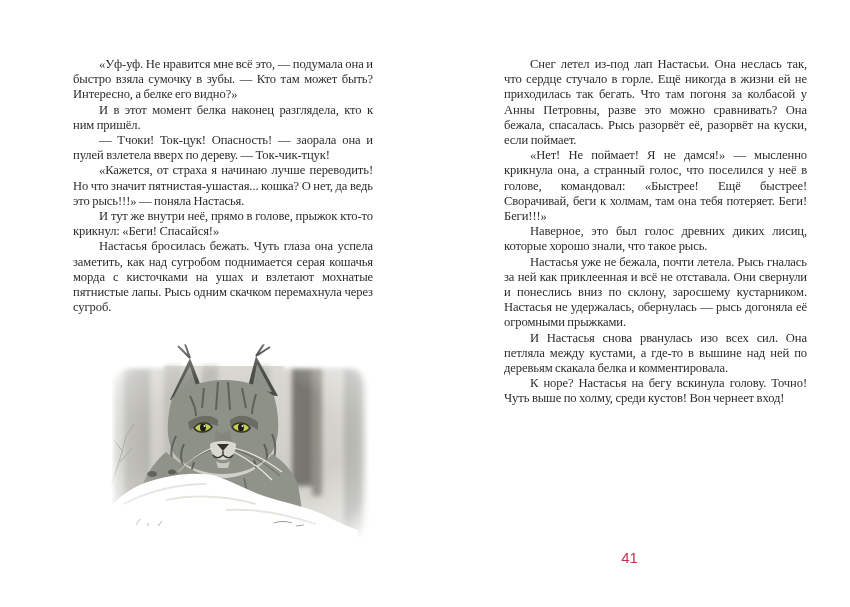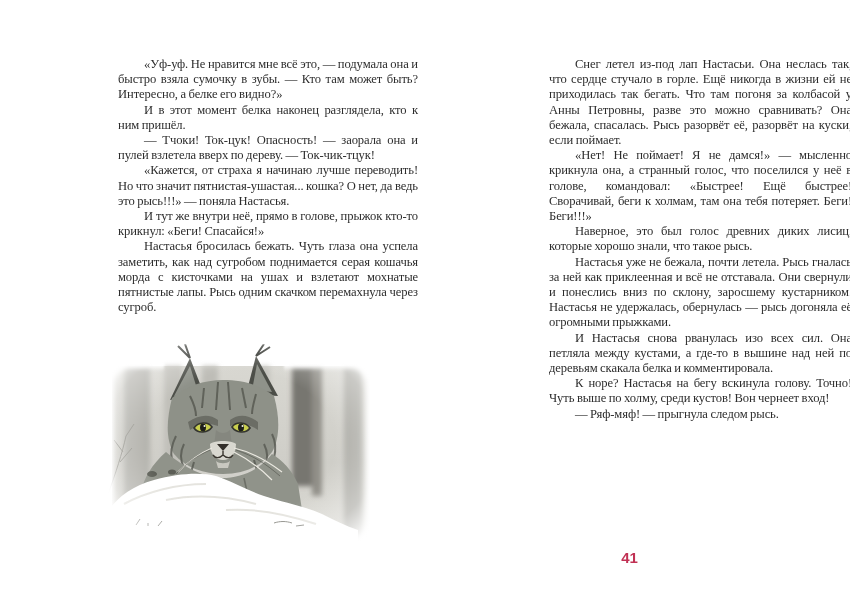--- a/index.html
+++ b/index.html
@@ -5,33 +5,33 @@
   html,body{margin:0;padding:0;}
   body{
     width:850px;height:607px;position:relative;overflow:hidden;
     background:#ffffff;
     font-family:"Liberation Serif", serif;
     color:#2d2d2d;
   }
   .text-column{
     position:absolute;top:57px;
     font-size:12.6px;line-height:15.2px;
-    text-align:justify;letter-spacing:-0.1px;word-spacing:-0.5px;margin-left:45px;
+    text-align:justify;letter-spacing:-0.1px;word-spacing:-0.5px;
   }
   .text-column p{margin:0;text-indent:26px;}
   #left-column{left:73px;width:300px;}
   #right-column{left:504px;width:303px;}
   #illustration-box{
     position:absolute;left:106px;top:344px;width:272px;height:212px;
   }
   #page-number{
     position:absolute;left:478px;top:549px;width:303px;
     text-align:center;
     font-family:"Liberation Sans", sans-serif;
-    font-size:15px;font-weight:bold;
+    font-size:15px;font-weight:normal;
     color:#c13154;
   }
 </style>
 </head>
 <body>
 
 <div id="left-column" class="text-column">
     <p>«Уф-уф. Не нравится мне всё это, — подумала она и быстро взяла сумочку в зубы. — Кто там может быть? Интересно, а белке его видно?»</p>
     <p>И в этот момент белка наконец разглядела, кто к ним пришёл.</p>
     <p>— Тчоки! Ток-цук! Опасность! — заорала она и пулей взлетела вверх по дереву. — Ток-чик-тцук!</p>
@@ -181,16 +181,15 @@
   </svg>
 </div>
 
 <div id="right-column" class="text-column">
     <p>Снег летел из-под лап Настасьи. Она неслась так, что сердце стучало в горле. Ещё никогда в жизни ей не приходилась так бегать. Что там погоня за колбасой у Анны Петровны, разве это можно сравнивать? Она бежала, спасалась. Рысь разорвёт её, разорвёт на куски, если поймает.</p>
     <p>«Нет! Не поймает! Я не дамся!» — мысленно крикнула она, а странный голос, что поселился у неё в голове, командовал: «Быстрее! Ещё быстрее! Сворачивай, беги к холмам, там она тебя потеряет. Беги! Беги!!!»</p>
     <p>Наверное, это был голос древних диких лисиц, которые хорошо знали, что такое рысь.</p>
     <p>Настасья уже не бежала, почти летела. Рысь гналась за ней как приклеенная и всё не отставала. Они свернули и понеслись вниз по склону, заросшему кустарником. Настасья не удержалась, обернулась — рысь догоняла её огромными прыжками.</p>
     <p>И Настасья снова рванулась изо всех сил. Она петляла между кустами, а где-то в вышине над ней по деревьям скакала белка и комментировала.</p>
     <p>К норе? Настасья на бегу вскинула голову. Точно! Чуть выше по холму, среди кустов! Вон чернеет вход!</p>
-    <p>— Ряф-мяф! — прыгнула следом рысь.</p>
   </div>
 
 <div id="page-number">41</div>
 
 </body></html>

